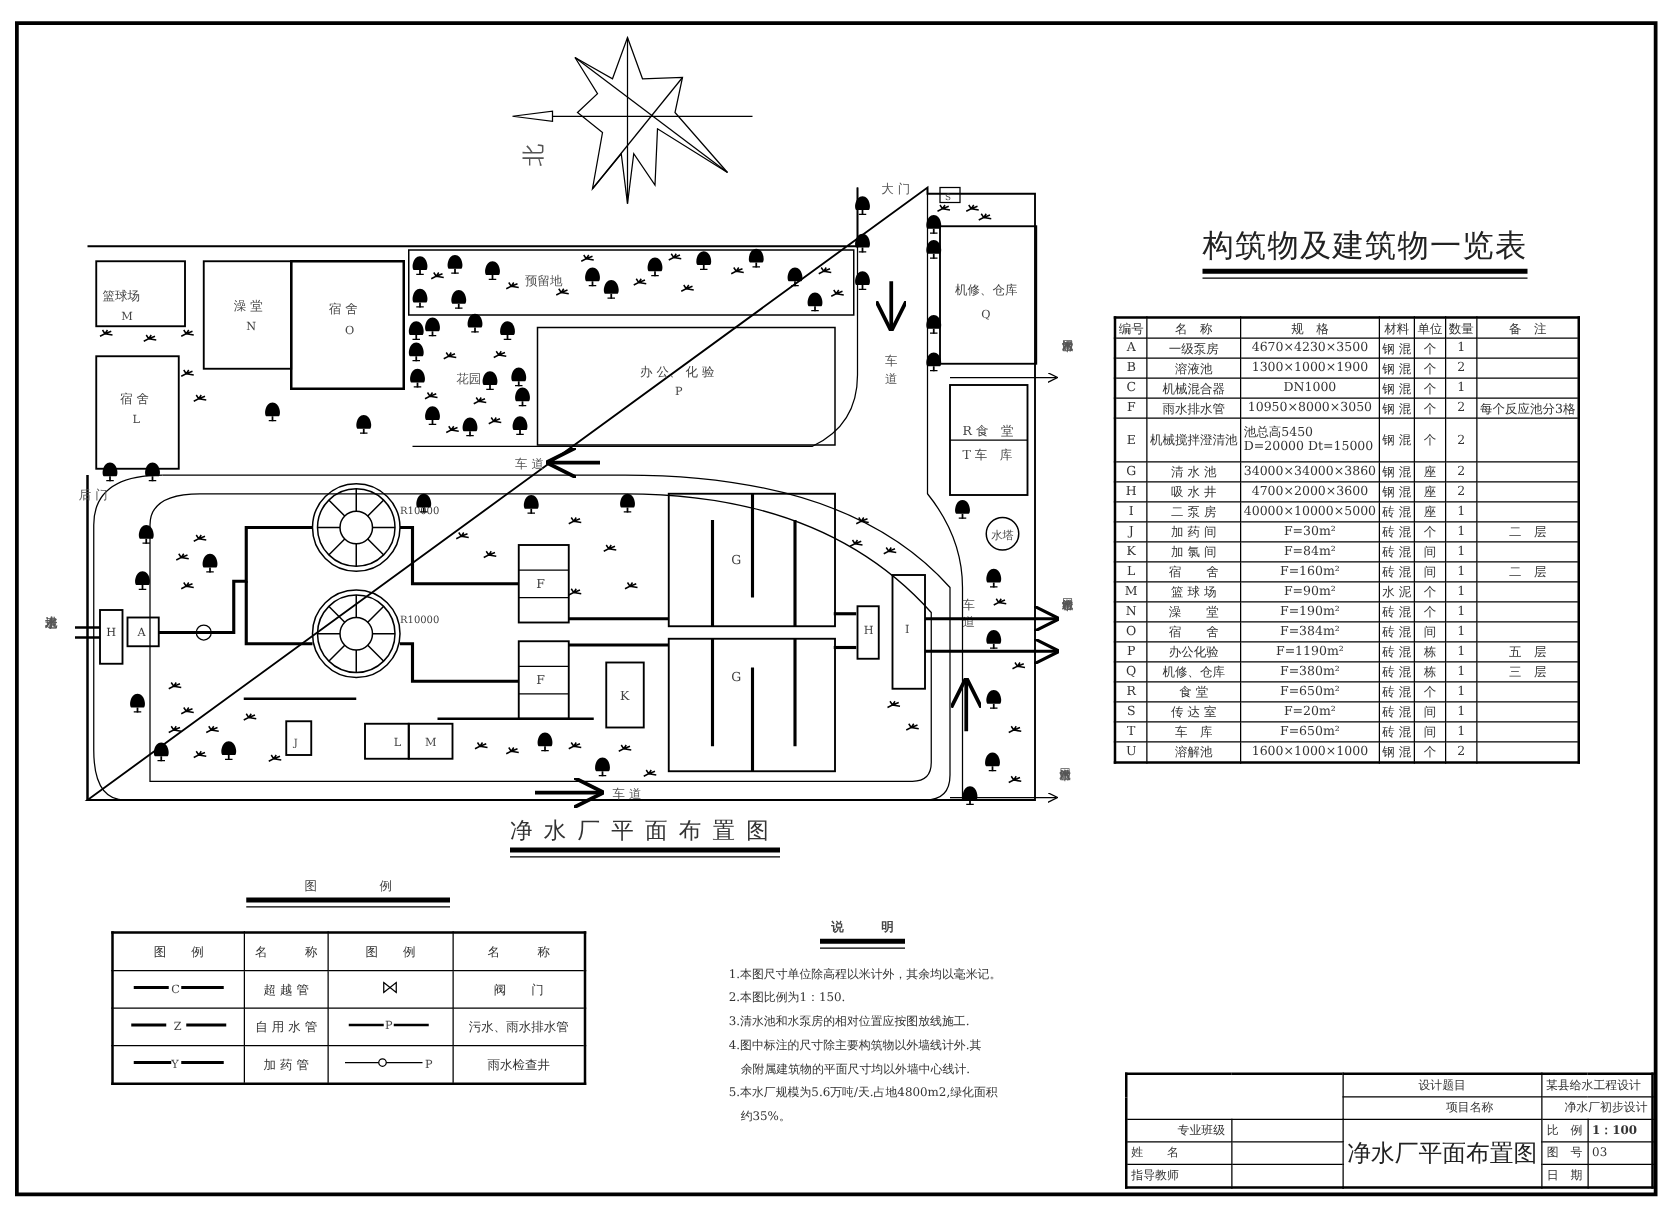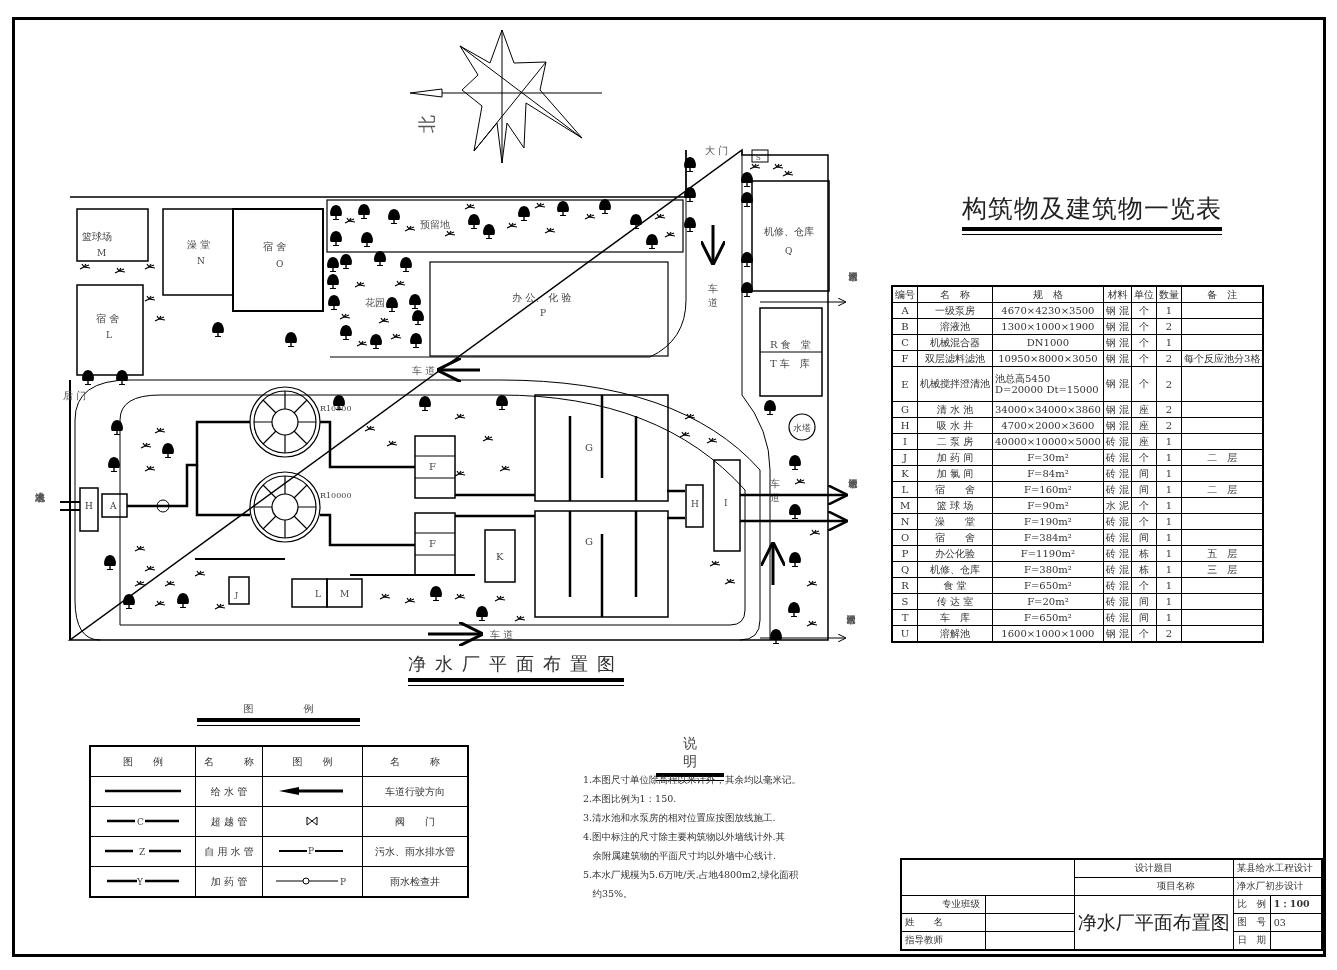--- a/index.html
+++ b/index.html
@@ -298,24 +298,24 @@
     <use href="#grass" x="755" y="168"></use>
       <use href="#grass" x="778" y="168"></use>
       <use href="#grass" x="788" y="175"></use>
   </g>
 </svg>
 
 <div class="abs" style="left:408px;top:652px;">
   <div class="dbl-under" style="font-size:18px;letter-spacing:9px;color:#333;">净水厂平面布置图</div>
 </div>
 
-<div class="abs" style="left:962px;top:192px;">
+<div class="abs" style="left:962px;top:180px;">
   <div class="dbl-under title-big">构筑物及建筑物一览表</div>
 </div>
-<table class="bt abs" style="left:891px;top:253px;width:370px;margin-top:32px;">
+<table class="bt abs" style="left:891px;top:253px;width:370px;">
   <thead>
       <tr>
     <td>编号</td>
     <td>名　称</td>
     <td>规　格</td>
     <td>材料</td>
     <td>单位</td>
     <td>数量</td>
     <td style="width:95px">备　注</td>
   </tr>
@@ -343,21 +343,21 @@
         <td>C</td>
         <td>机械混合器</td>
         <td>DN1000</td>
         <td>钢 混</td>
         <td>个</td>
         <td>1</td>
         <td></td>
       </tr>
       <tr>
         <td>F</td>
-        <td>双层滤料滤池</td>
+        <td>雨水排水管</td>
         <td>10950×8000×3050</td>
         <td>钢 混</td>
         <td>个</td>
         <td>2</td>
         <td>每个反应池分3格</td>
       </tr>
       <tr>
         <td style="height: 34px;">E</td>
         <td style="height: 34px;">机械搅拌澄清池</td>
         <td style="height: 34px; white-space: normal; text-align: left; line-height: 11px;">池总高5450 D=20000 Dt=15000</td>
@@ -507,31 +507,20 @@
 <div class="abs" style="left:197px;top:702px;width:163px;text-align:center;">
   <div class="dbl-under" style="font-size:10px;color:#444;">图　　　　　例</div>
 </div>
 <table class="lg abs" style="left:89px;top:745px;width:380px;">
   <tbody>
       <tr>
     <td style="height:26px;">图　　例</td>
     <td>名　　　称</td>
     <td>图　　例</td>
     <td>名　　　称</td>
-  </tr>
-  <tr>
-    <td><svg width="80" height="8">
-            <line x1="2" y1="4" x2="78" y2="4" stroke="#000" stroke-width="2.5"></line>
-          </svg></td>
-    <td>给 水 管</td>
-    <td><svg width="70" height="10">
-            <path d="M2,5 L22,1 L22,9 Z" fill="#000"></path>
-            <line x1="20" y1="5" x2="66" y2="5" stroke="#000" stroke-width="3"></line>
-          </svg></td>
-    <td>车道行驶方向</td>
   </tr>
   <tr>
     <td><svg width="80" height="10">
             <line x1="4" y1="5" x2="32" y2="5" stroke="#000" stroke-width="2.5"></line>
             <text x="34" y="9" font-size="9" fill="#444">C</text>
             <line x1="42" y1="5" x2="76" y2="5" stroke="#000" stroke-width="2.5"></line>
           </svg></td>
     <td>超 越 管</td>
     <td><svg width="20" height="10">
             <path d="M5,1 L15,9 L15,1 L5,9 Z" fill="none" stroke="#000"></path>
@@ -563,42 +552,42 @@
             <line x1="2" y1="5" x2="64" y2="5" stroke="#000"></line>
             <circle cx="32" cy="5" r="3" fill="#fff" stroke="#000"></circle>
             <text x="66" y="9" font-size="9" fill="#444">P</text>
           </svg></td>
     <td>雨水检查井</td>
   </tr>
 </tbody>
   </table>
 
 <div class="abs" style="left:656px;top:735px;">
-  <div class="dbl-under" style="font-size:14px;color:#444;width:68px;text-align:center;">说　　　明</div>
+  <div class="dbl-under" style="font-size:10px;color:#444;width:68px;text-align:center;font-weight:bold;">说　　　明</div>
 </div>
 <div class="abs notes" style="left:583px;top:770px;">
   <div>1.本图尺寸单位除高程以米计外，其余均以毫米记。</div>
   <div>2.本图比例为1：150.</div>
   <div>3.清水池和水泵房的相对位置应按图放线施工.</div>
   <div>4.图中标注的尺寸除主要构筑物以外墙线计外.其</div>
   <div>　余附属建筑物的平面尺寸均以外墙中心线计.</div>
   <div>5.本水厂规模为5.6万吨/天.占地4800m2,绿化面积</div>
   <div>　约35%。</div>
 </div>
 
 <table class="tb abs" style="left:900px;top:858px;width:423px;">
   <tbody>
       <tr>
     <td colspan="3" rowspan="2" style="border-bottom:1px solid #000;"></td>
     <td style="text-align:center;">设计题目</td>
     <td colspan="2" style="text-align:left;">某县给水工程设计</td>
   </tr>
   <tr>
     <td style="text-align:center;padding-left:47px;">项目名称</td>
-    <td colspan="2" style="text-align:left;">净水厂初步设计</td>
+    <td colspan="2" style="text-align:right;">净水厂初步设计</td>
   </tr>
   <tr>
     <td style="width:40px;padding-left:40px;">专业班级</td>
     <td style="width:95px;"></td>
     <td colspan="2" rowspan="3" style="font-size:19px;text-align:center;color:#222;">净水厂平面布置图</td>
     <td style="text-align:center;width:30px;">比　例</td>
     <td style="width:45px;font-weight:bold;">1：100</td>
   </tr>
   <tr>
     <td>姓　　名</td>

